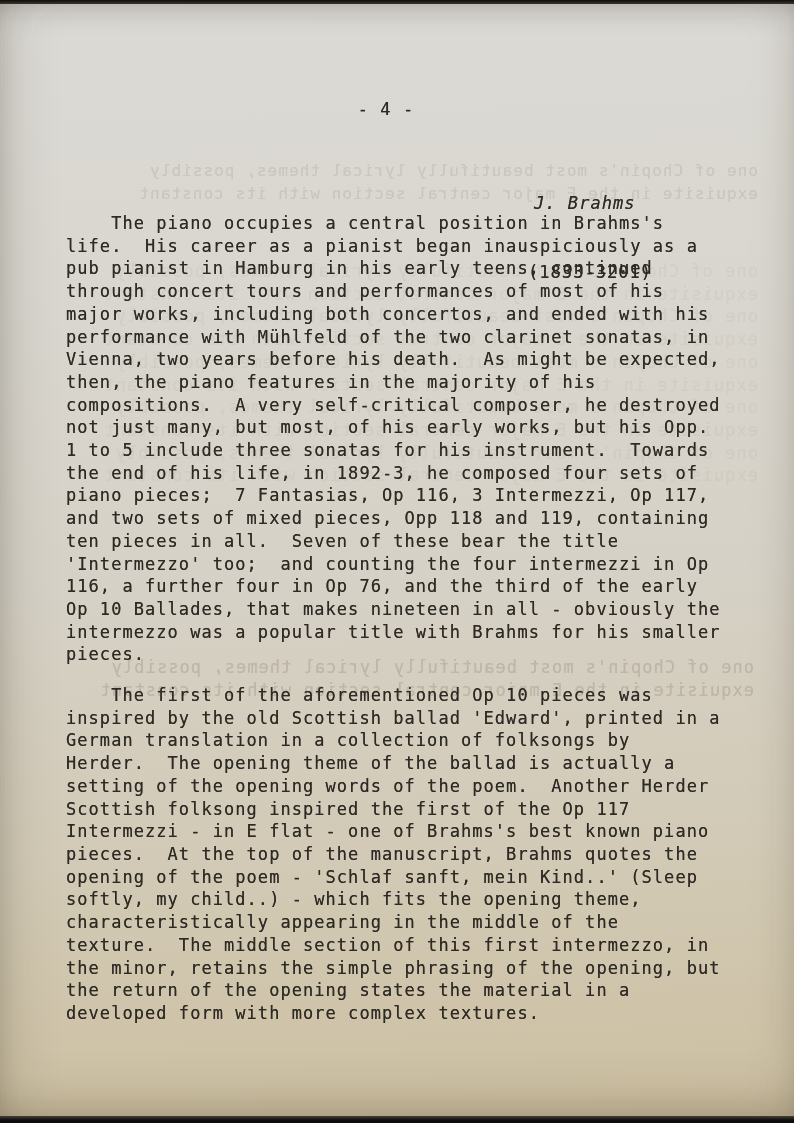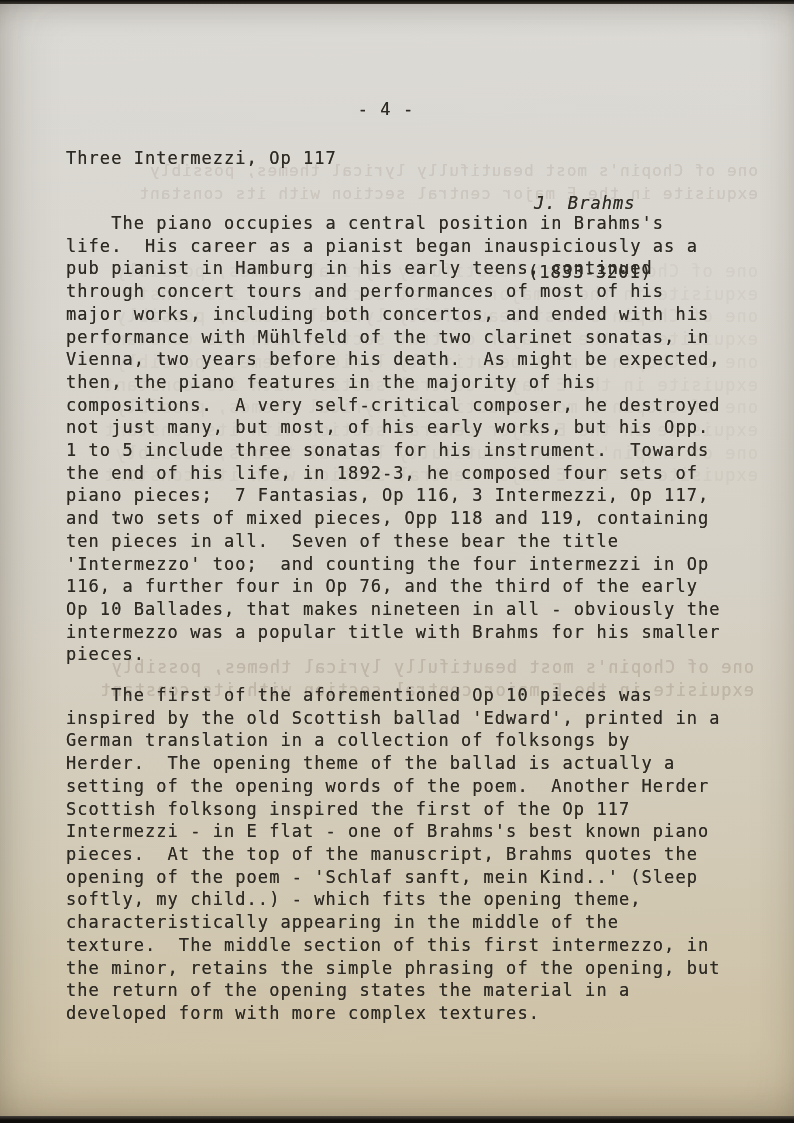--- a/index.html
+++ b/index.html
@@ -97,21 +97,20 @@
 
 <div class="scan">
   <div class="paper">
 
     <div class="bleed bleed-head typed"><div class="line">one of Chopin's most beautifully lyrical themes, possibly</div><div class="line">exquisite in the E major central section with its constant</div></div>
     <div class="bleed bleed-body typed"><div class="line">one of Chopin's most beautifully lyrical themes, possibly</div><div class="line">exquisite in the E major central section with its constant</div><div class="line">one of Chopin's most beautifully lyrical themes, possibly</div><div class="line">exquisite in the E major central section with its constant</div><div class="line">one of Chopin's most beautifully lyrical themes, possibly</div><div class="line">exquisite in the E major central section with its constant</div><div class="line">one of Chopin's most beautifully lyrical themes, possibly</div><div class="line">exquisite in the E major central section with its constant</div><div class="line">one of Chopin's most beautifully lyrical themes, possibly</div><div class="line">exquisite in the E major central section with its constant</div></div>
     <div class="bleed bleed-mid typed"><div class="line">one of Chopin's most beautifully lyrical themes, possibly</div><div class="line">exquisite in the E major central section with its constant</div></div>
 
     <div class="page-number typed">- 4 -</div>
 
-    <div class="doc-title typed">Three Intermezzi, Op 117</div>
 
     <div class="author-block typed">
       <div class="author-name">J. Brahms</div>
       <div class="author-dates">(1833-3201)</div>
     </div>
 
     <div class="body-text typed" id="paragraphs"><div class="para"><div class="line">    The piano occupies a central position in Brahms's</div><div class="line">life.  His career as a pianist began inauspiciously as a</div><div class="line">pub pianist in Hamburg in his early teens, continued</div><div class="line">through concert tours and performances of most of his</div><div class="line">major works, including both concertos, and ended with his</div><div class="line">performance with Mühlfeld of the two clarinet sonatas, in</div><div class="line">Vienna, two years before his death.  As might be expected,</div><div class="line">then, the piano features in the majority of his</div><div class="line">compositions.  A very self-critical composer, he destroyed</div><div class="line">not just many, but most, of his early works, but his Opp.</div><div class="line">1 to 5 include three sonatas for his instrument.  Towards</div><div class="line">the end of his life, in 1892-3, he composed four sets of</div><div class="line">piano pieces;  7 Fantasias, Op 116, 3 Intermezzi, Op 117,</div><div class="line">and two sets of mixed pieces, Opp 118 and 119, containing</div><div class="line">ten pieces in all.  Seven of these bear the title</div><div class="line">'Intermezzo' too;  and counting the four intermezzi in Op</div><div class="line">116, a further four in Op 76, and the third of the early</div><div class="line">Op 10 Ballades, that makes nineteen in all - obviously the</div><div class="line">intermezzo was a popular title with Brahms for his smaller</div><div class="line">pieces.</div></div><div class="para"><div class="line">    The first of the aforementioned Op 10 pieces was</div><div class="line">inspired by the old Scottish ballad 'Edward', printed in a</div><div class="line">German translation in a collection of folksongs by</div><div class="line">Herder.  The opening theme of the ballad is actually a</div><div class="line">setting of the opening words of the poem.  Another Herder</div><div class="line">Scottish folksong inspired the first of the Op 117</div><div class="line">Intermezzi - in E flat - one of Brahms's best known piano</div><div class="line">pieces.  At the top of the manuscript, Brahms quotes the</div><div class="line">opening of the poem - 'Schlaf sanft, mein Kind..' (Sleep</div><div class="line">softly, my child..) - which fits the opening theme,</div><div class="line">characteristically appearing in the middle of the</div><div class="line">texture.  The middle section of this first intermezzo, in</div><div class="line">the minor, retains the simple phrasing of the opening, but</div><div class="line">the return of the opening states the material in a</div><div class="line">developed form with more complex textures.</div></div></div>
 
   </div>
   <div class="edge-top"></div>

